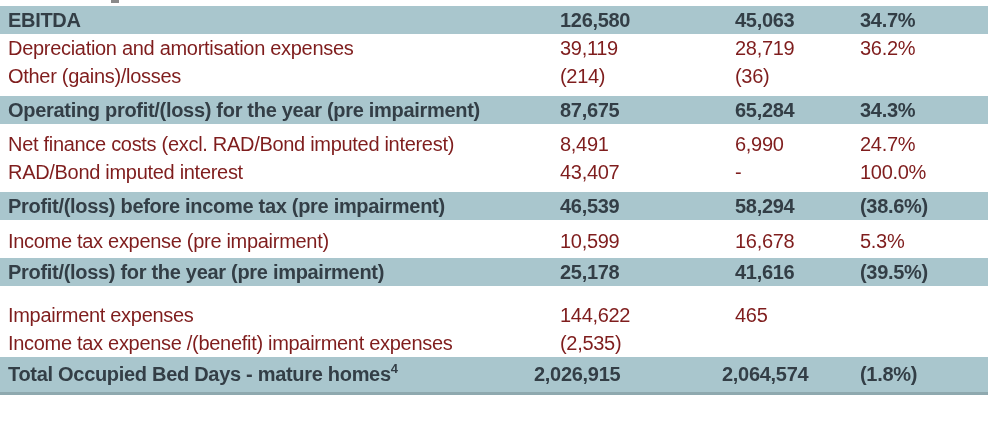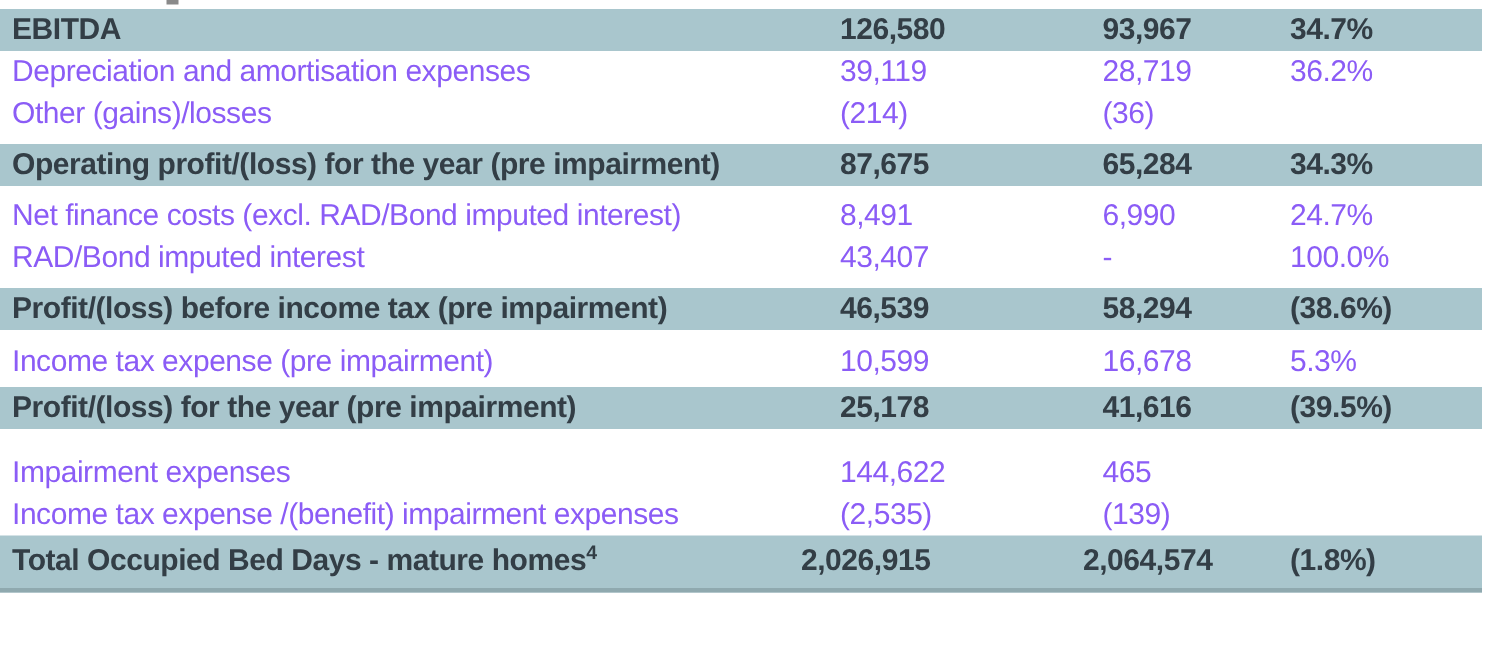--- a/index.html
+++ b/index.html
@@ -30,21 +30,21 @@
     grid-template-columns: 1fr 175px 125px 124px;
     align-items: center;
     height: 28px;
     margin-right: 12px;
     padding: 0 4px 0 8px;
     box-sizing: border-box;
     font-size: 20px;
     letter-spacing: -0.3px;
   }
   .row.plain {
-    color: #8b5cf6;
+    color: #7f1d1d;
     font-weight: 400;
   }
   .row.hl {
     background: #a9c6cd;
     color: #333e46;
     font-weight: 700;
   }
   .cell.label {
     text-align: left;
     white-space: nowrap;
@@ -72,21 +72,21 @@
 </head>
 <body>
 
 <div class="artifact"></div>
 
 <div class="fin-table">
 
   <div class="row hl">
     <div class="cell label">EBITDA</div>
     <div class="cell num">126,580</div>
-    <div class="cell num">93,967</div>
+    <div class="cell num">45,063</div>
     <div class="cell num">34.7%</div>
   </div>
 
   <div class="row plain">
     <div class="cell label">Depreciation and amortisation expenses</div>
     <div class="cell num">39,119</div>
     <div class="cell num">28,719</div>
     <div class="cell num">36.2%</div>
   </div>
 
@@ -142,21 +142,20 @@
   <div class="row plain">
     <div class="cell label">Impairment expenses</div>
     <div class="cell num">144,622</div>
     <div class="cell num">465</div>
     <div class="cell num"></div>
   </div>
 
   <div class="row plain">
     <div class="cell label">Income tax expense /(benefit) impairment expenses</div>
     <div class="cell num">(2,535)</div>
-    <div class="cell num">(139)</div>
     <div class="cell num"></div>
   </div>
 
 
   <div class="row hl tall">
     <div class="cell label"><span>Total Occupied Bed Days - mature homes</span><sup>4</sup></div>
     <div class="cell num">2,026,915</div>
     <div class="cell num">2,064,574</div>
     <div class="cell num">(1.8%)</div>
   </div>

